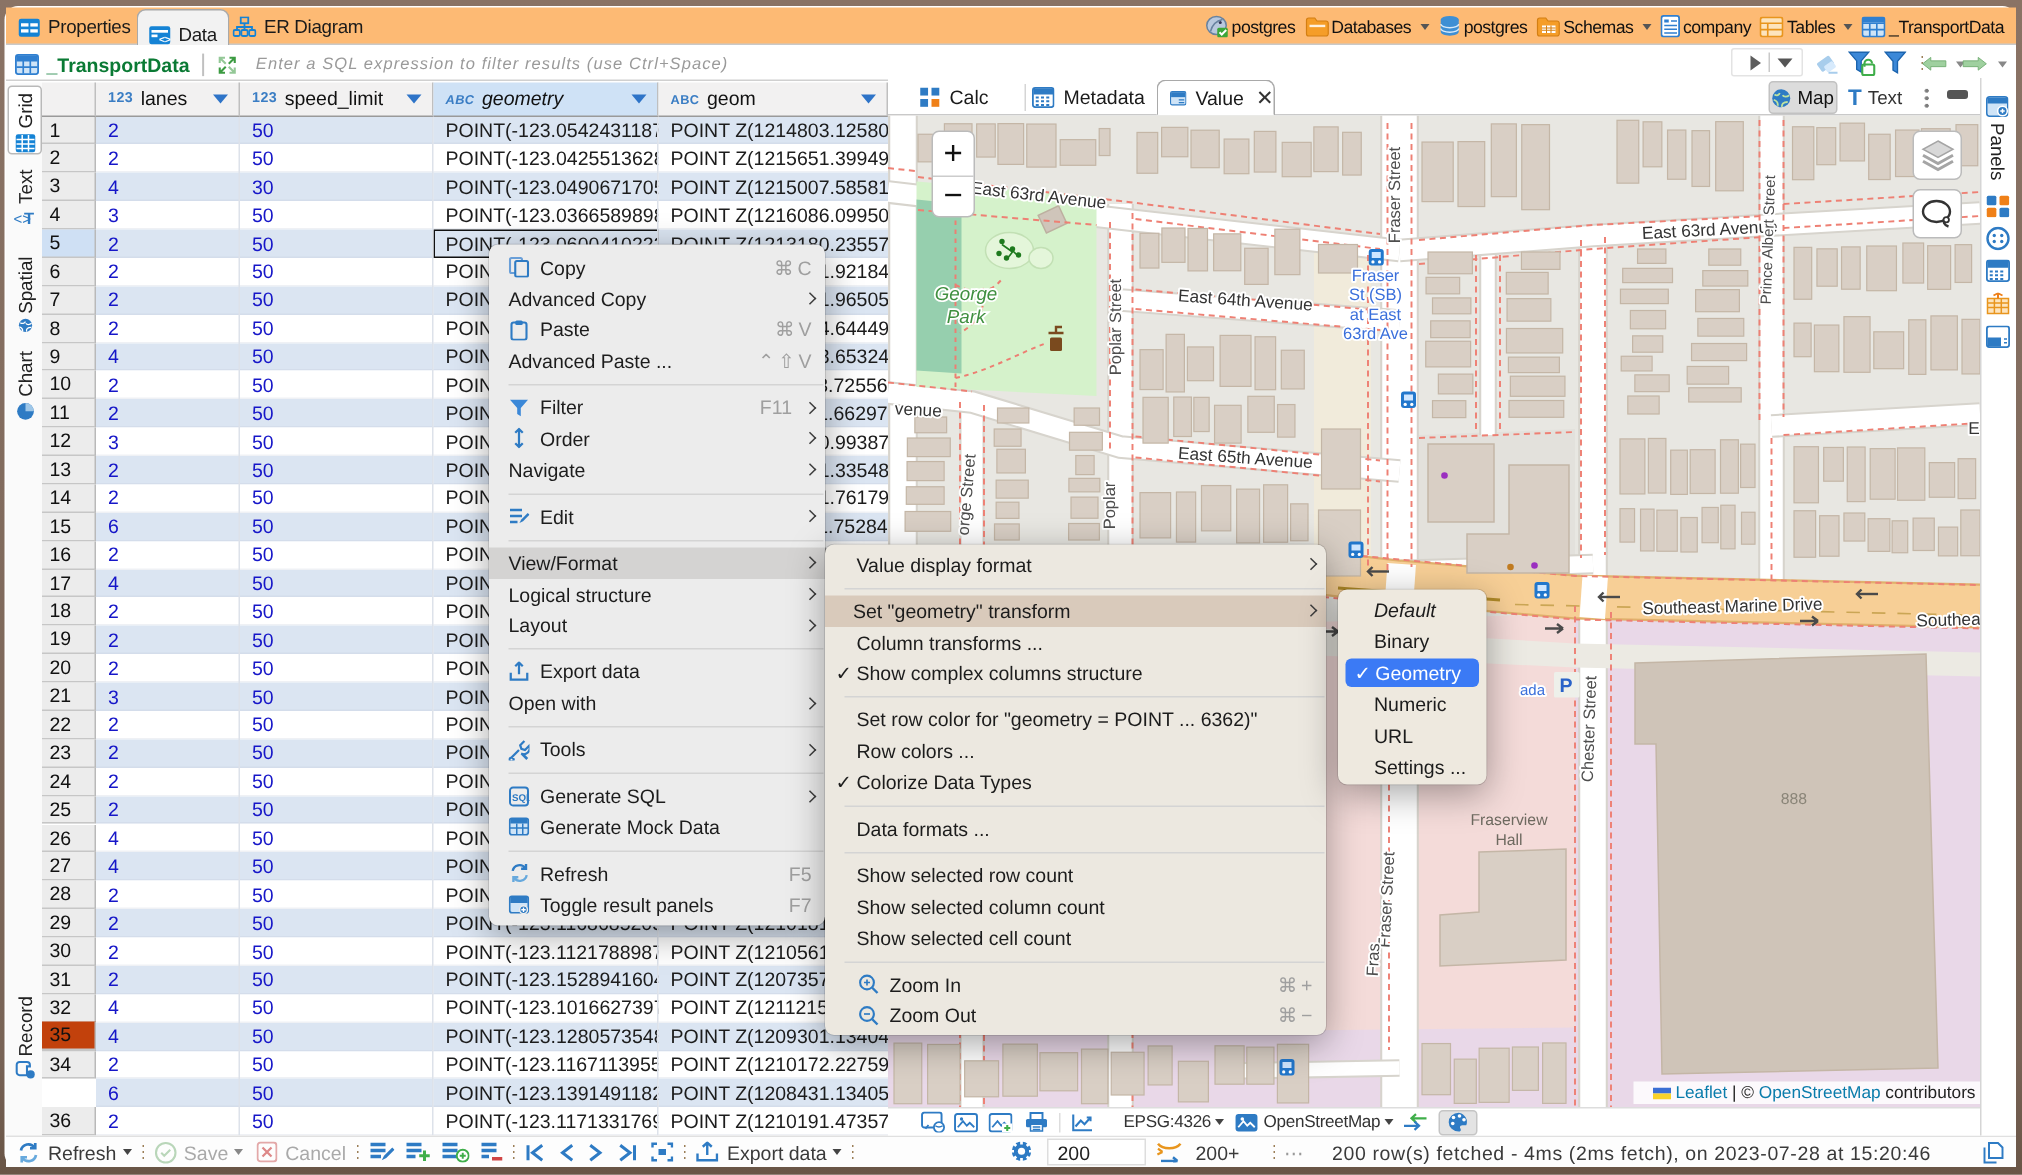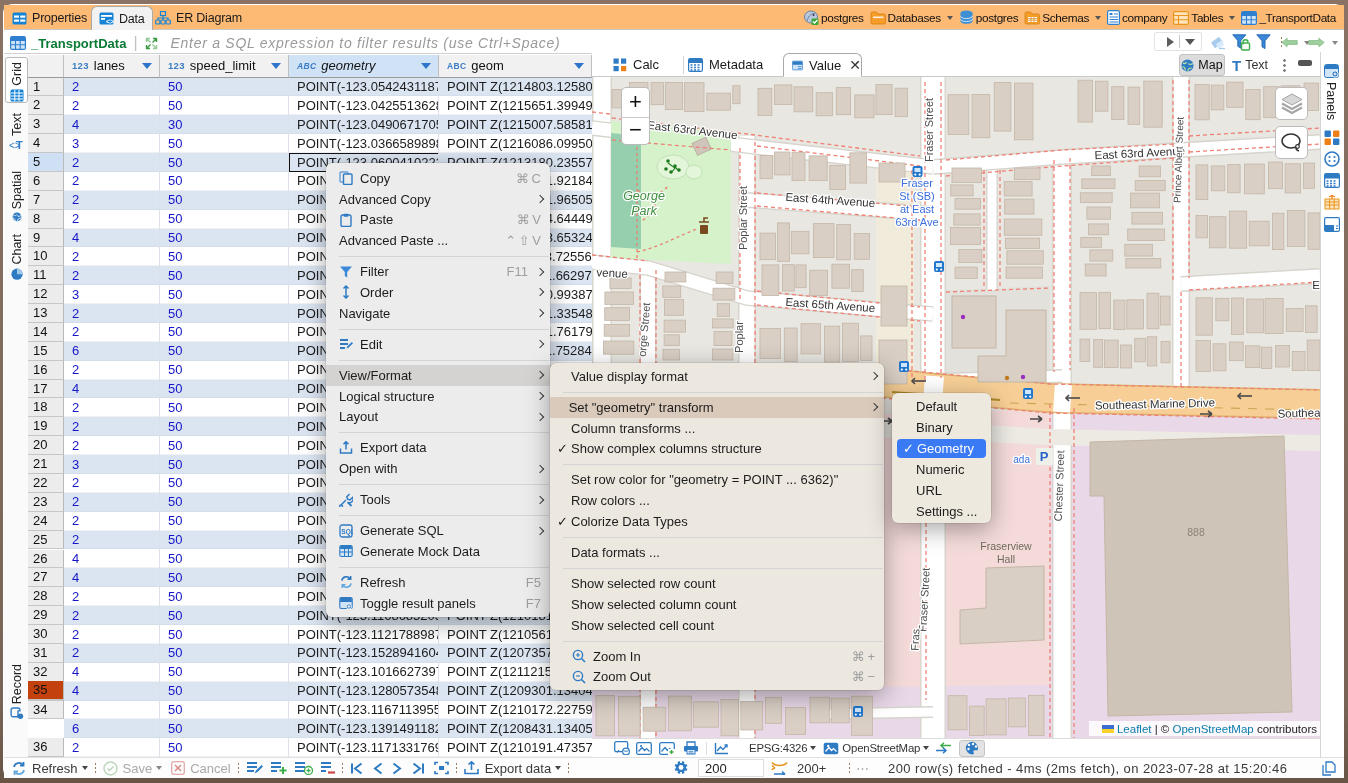--- a/index.html
+++ b/index.html
@@ -3,21 +3,21 @@
 <meta charset="utf-8">
 <style>
 * { margin:0; padding:0; box-sizing:border-box; }
 html,body { width:1348px; height:783px; overflow:hidden; }
 body { background:linear-gradient(180deg,#8a7365,#69554637 90%,#695546);background-color:#7c675a; font-family:"Liberation Sans", sans-serif; position:relative; }
 #win { position:absolute; left:3px; top:4px; width:1341px; height:774px; background:#fff; border-radius:9px; }
 .abs { position:absolute; }
 
 #tabbar { position:absolute; left:4px; top:5px; width:1340px; height:25px; background:#fdba74; border-bottom:1px solid #c9c9c9; }
 .ttab { position:absolute; top:1px; height:24px; display:flex; align-items:center; gap:5px; font-size:13px; color:#1a1a1a; padding:0 7px; letter-spacing:-0.2px; }
-.ttab.sel { background:#f2f2f2; border:1px solid #a9a9a9; border-bottom:none; border-radius:6px 6px 0 0; }
+.ttab.sel { background:#f2f2f2; border:1px solid #a9a9a9; border-bottom:none; border-radius:6px 6px 0 0;align-items:flex-end; }
 
 #fbar { position:absolute; left:4px; top:30px; width:1340px; height:24px; background:#fff; border-bottom:1px solid #d0d0d0; }
 
 #ltabs { position:absolute; left:4px; top:55px; width:24px; height:702px; background:#fafafa; }
 .vtab { position:absolute; left:1px; width:23px; display:flex; flex-direction:column; align-items:center; font-size:12.5px; color:#222; }
 .vtab .txt { writing-mode:vertical-rl; transform:rotate(180deg); margin-bottom:3px; }
 .vtab.sel { background:#fff; border:1px solid #b9b9b9; border-radius:3px; }
 
 .hdr { position:absolute; top:55px; height:22.5px; background:#f2f1f1; border-right:1px solid #bfbfbf; border-bottom:1px solid #9a9a9a; display:flex; align-items:center; font-size:13px; color:#111; }
 .rh { position:absolute; left:28px; width:36px; height:18.88px; border-right:1px solid #b9b9b9; border-bottom:1px solid #c6c6c6; font-size:13px; color:#111; padding:1px 0 0 5px; }
@@ -142,21 +142,21 @@
         <rect x="0.6" y="0.6" width="14.8" height="12.8" rx="1.5" fill="#cfe4f7" stroke="#2f7fd0" stroke-width="1.2"></rect>
         <path d="M1 4.5 h14 M5.5 4.5 V13 M10.2 4.5 V13 M1 8.7 h14" stroke="#2f7fd0" stroke-width="1.1" fill="none"></path>
         <rect x="1" y="1" width="14" height="3" fill="#2f7fd0"></rect>
       </svg>
   <span style="font-size:13px;color:#0a7a34;font-weight:bold;">_TransportData</span>
   <span style="color:#c0c0c0;margin:0 2px;">|</span>
   <svg width="13" height="13" viewBox="0 0 13 13">
         <path d="M8 1.5 h3.5 v3.5 M11.5 1.5 L7.5 5.5 M5 11.5 H1.5 V8 M1.5 11.5 L5.5 7.5" stroke="#3c9b42" stroke-width="1.4" fill="none"></path>
         <path d="M8 11.5 h3.5 V8 M11.5 11.5 L7.5 7.5 M5 1.5 H1.5 v3.5 M1.5 1.5 L5.5 5.5" stroke="#3c9b42" stroke-width="1.4" fill="none" opacity="0.55"></path>
       </svg>
-  <span style="font-size:14px;color:#9a9a9a;font-style:italic;margin-left:8px;letter-spacing:0.72px;">Enter a SQL expression to filter results (use Ctrl+Space)</span>
+  <span style="font-size:11px;color:#9a9a9a;font-style:italic;margin-left:8px;letter-spacing:0.72px;">Enter a SQL expression to filter results (use Ctrl+Space)</span>
  </div>
  <div style="position:absolute;left:1150px;top:2px;width:48px;height:19px;border:1px solid #e3e3e3;border-radius:2px;display:flex;align-items:center;justify-content:flex-end;">
   <span style="width:0;height:0;border-top:5px solid transparent;border-bottom:5px solid transparent;border-left:7px solid #5d5d5d;"></span>
   <span style="width:1px;height:13px;background:#c9c9c9;margin:0 5px;"></span>
   <span class="caret" style="margin:0 6px 0 0;border-left-width:5px;border-right-width:5px;border-top-width:6px;"></span>
  </div>
  <svg class="abs" style="left:1206px;top:5px" width="17" height="15" viewBox="0 0 17 15">
       <rect x="2" y="4" width="10" height="7" rx="1" transform="rotate(-35 7 7.5)" fill="#a8cdec"></rect>
       <rect x="6.5" y="7" width="7" height="5" rx="1" transform="rotate(-35 10 9.5)" fill="#d7eafc"></rect>
       <path d="M9 13.5 h6" stroke="#a8cdec" stroke-width="1.4"></path>
@@ -419,21 +419,21 @@
       </svg>
   Calc</div>
  <div style="position:absolute;left:91px;top:4px;width:1px;height:18px;background:#d5d5d5;"></div>
  <div class="rtab" style="left:96px;">
   <svg width="15" height="14" viewBox="0 0 15 14">
         <rect x="0.6" y="0.6" width="13.8" height="12.8" rx="1.5" fill="#fff" stroke="#2e7bc4" stroke-width="1.2"></rect>
         <rect x="1" y="1" width="13" height="4" fill="#2e7bc4"></rect>
         <path d="M2.5 7 h2 m1.5 0 h2 m1.5 0 h2 M2.5 9.5 h2 m1.5 0 h2 m1.5 0 h2 M2.5 12 h2 m1.5 0 h2 m1.5 0 h2" stroke="#2e7bc4" stroke-width="1.3"></path>
       </svg>
   Metadata</div>
- <div class="rtab" style="left:191px;width:79px;top:1px;height:24px;border:1px solid #a9a9a9;border-bottom:1px solid #fff;border-radius:6px 6px 0 0;background:#fff;padding-left:8px;">
+ <div class="rtab" style="left:179px;width:79px;top:1px;height:24px;border:1px solid #a9a9a9;border-bottom:1px solid #fff;border-radius:6px 6px 0 0;background:#fff;padding-left:8px;">
   <svg width="15" height="13" viewBox="0 0 15 13">
         <rect x="0.5" y="0.5" width="14" height="12" rx="1.5" fill="#cfe4f7" stroke="#2e7bc4"></rect>
         <rect x="1" y="1" width="13" height="4.5" fill="#2e7bc4"></rect>
         <path d="M8 8 h5 M8 10.5 h5" stroke="#2e7bc4" stroke-width="1"></path>
       </svg>
   Value
   <span style="font-size:14px;color:#333;margin-left:2px;">✕</span>
  </div>
 
  <div style="position:absolute;left:587px;top:2px;width:46px;height:22px;background:#dcdcdc;border:1px solid #c2c2c2;border-radius:3px;display:flex;align-items:center;justify-content:center;gap:4px;font-size:12.5px;color:#111;">
@@ -1122,21 +1122,21 @@
         <path d="M4 6 h4 M6 4 v4" stroke="#2e7bc4" stroke-width="1.1"></path>
       </svg>Zoom In<span class="sc">⌘ +</span></div>
  <div class="mi"><svg class="ic" style="margin-left:22px;" viewBox="0 0 14 14">
         <circle cx="6" cy="6" r="4.6" fill="none" stroke="#2e7bc4" stroke-width="1.4"></circle>
         <path d="M9.5 9.5 L13 13" stroke="#2e7bc4" stroke-width="1.6"></path>
         <path d="M4 6 h4" stroke="#2e7bc4" stroke-width="1.1"></path>
       </svg>Zoom Out<span class="sc">⌘ −</span></div>
 </div>
 
 <div class="menu" style="left:892px;top:393px;width:99px;height:130px;background:#eee9df;padding-top:2.5px;">
- <div class="mi" style="height:21px;">
+ <div class="mi" style="height:21px;font-style:italic;">
       <span style="margin-left:24px;">Default</span>
     </div>
  <div class="mi" style="height:21px;text-align:center;">
       <span style="margin-left:24px;">Binary</span>
     </div>
  <div class="mi" style="height:21px;">
       <div style="position:absolute;left:5px;right:5px;top:1px;bottom:1px;background:#3b7af5;border-radius:4px;"></div>
       <span style="margin-left:11px;position:relative;color:#fff;">✓</span>
       <span style="margin-left:3px;position:relative;color:#fff;">Geometry</span>
     </div>

